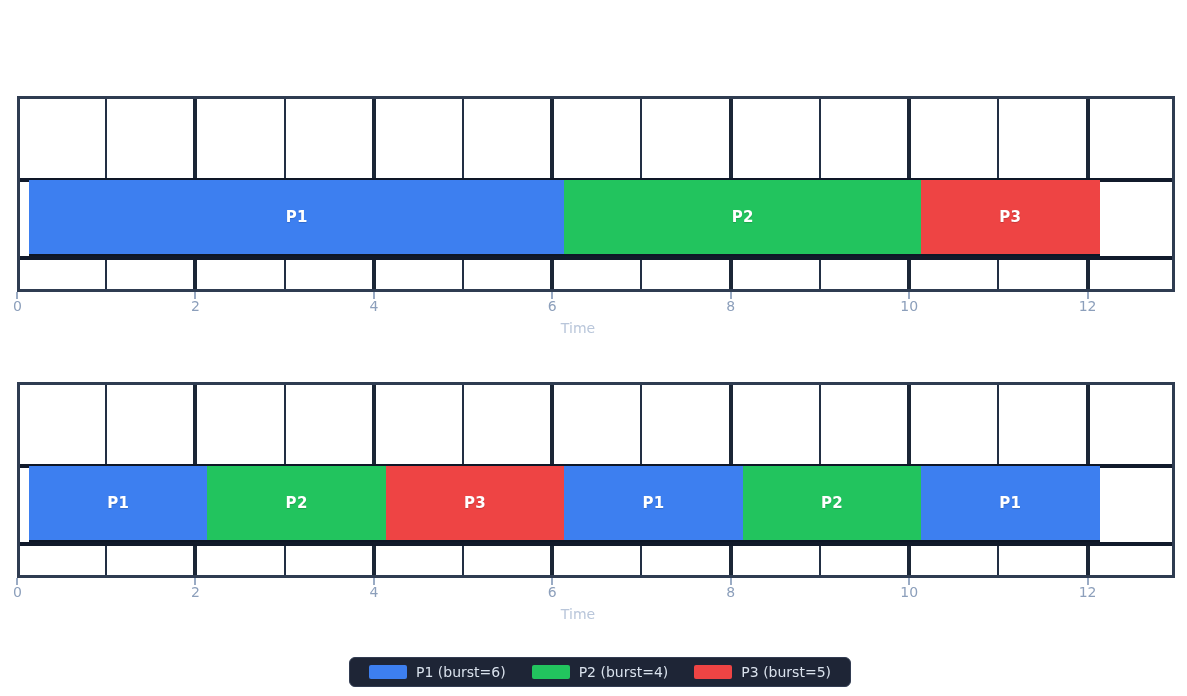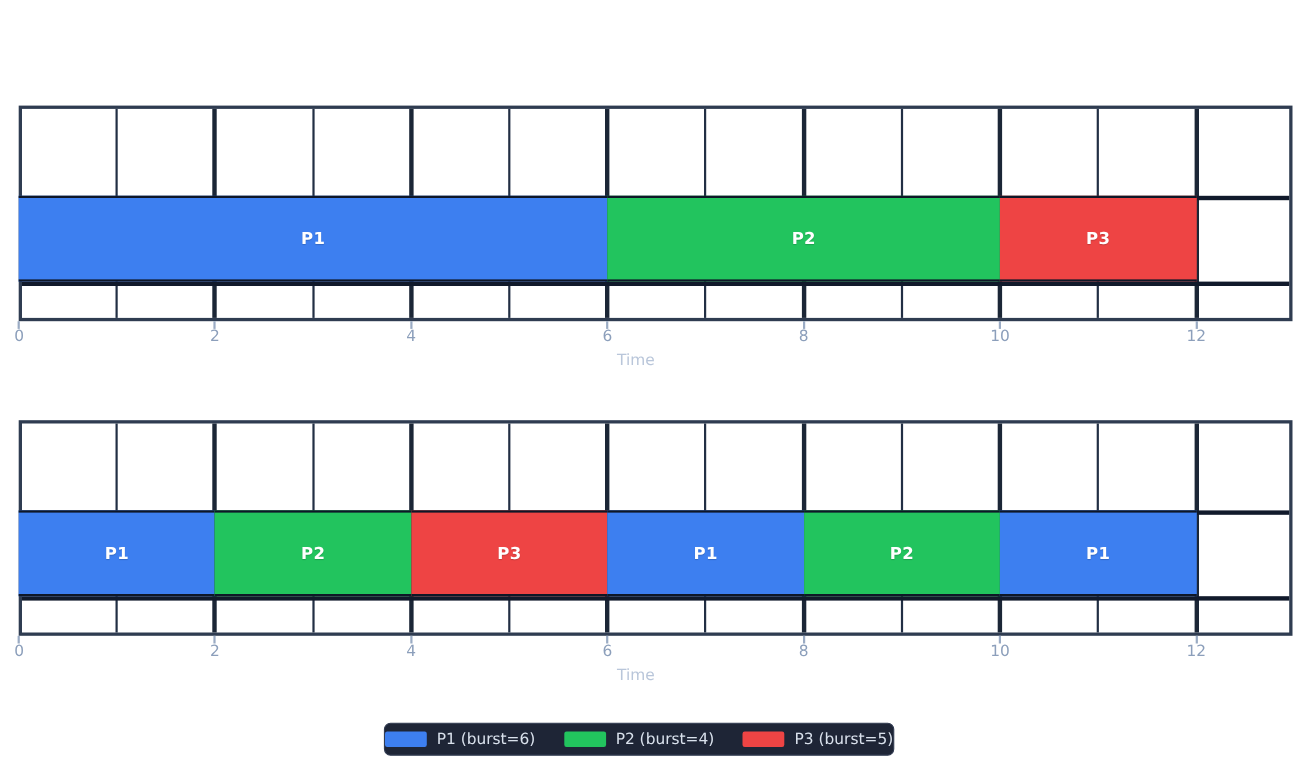--- a/index.html
+++ b/index.html
@@ -28,21 +28,21 @@
   }
   .vline.minor { width: 2px; background: #222f44; }
   .vline.major { width: 4px; background: #1b2636; }
   
   .hline {
     position: absolute; left: 0; right: 0;
     height: 4px; background: #111a2b;
   }
 
   
-  .barlayer { position: absolute; left: 0; right: 0; }
+  .barlayer { position: absolute; left: 12px; right: 0; }
   .bar {
     position: absolute;
     top: 0; bottom: 0;
     display: flex;
     align-items: center;
     justify-content: center;
     color: #ffffff;
     font-weight: bold;
     font-size: 15px;
     letter-spacing: 0.3px;
@@ -79,21 +79,21 @@
 
   
   .legend {
     position: absolute;
     display: flex;
     align-items: center;
     gap: 26px;
     background: #1e2536;
     border: 1px solid #323c52;
     border-radius: 6px;
-    padding: 6px 0;
+    padding: 6px 19px;
   }
   .legend-item { display: flex; align-items: center; gap: 9px; }
   .swatch {
     width: 38px; height: 14px;
     border-radius: 2px;
     display: inline-block;
   }
   .legend-label {
     font-size: 14px;
     color: #d9e1ec;

